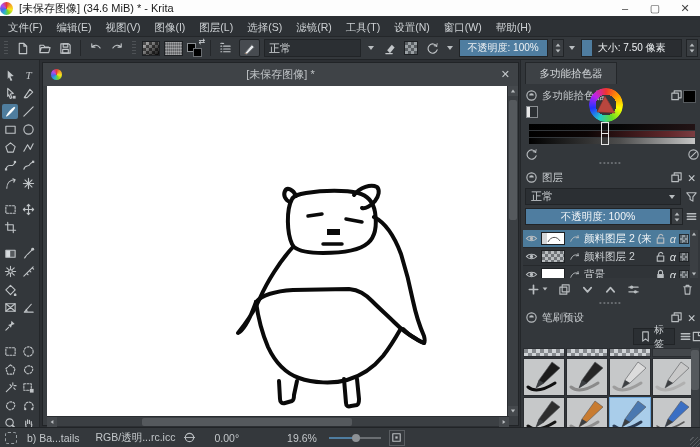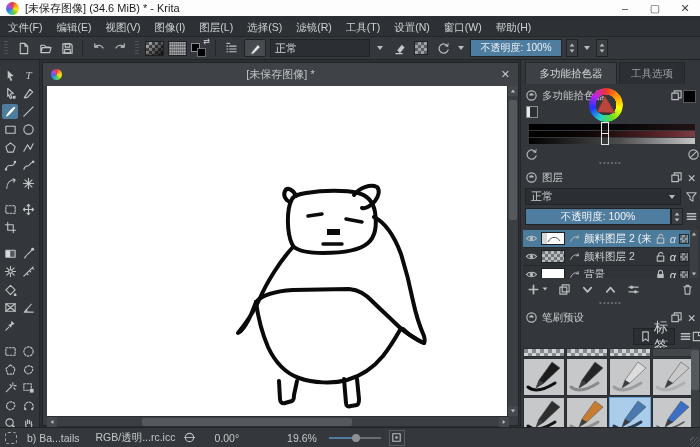--- a/index.html
+++ b/index.html
@@ -3,21 +3,21 @@
 <meta charset="utf-8">
 <style>
 *{box-sizing:border-box;margin:0;padding:0}
 html,body{width:700px;height:447px}
 body{position:relative;background:#2c2f33;font-family:"Liberation Sans",sans-serif;font-size:11px;color:#c6cacd;overflow:hidden}
 .abs{position:absolute}
 .row{display:flex;align-items:center}
 .ic{display:inline-flex;align-items:center;justify-content:center;color:#b9bdc0;line-height:0}
 .ic svg{display:block}
 
-#titlebar{left:0;top:0;width:700px;height:16px;background:#fdfdfd;color:#1b1b1b;display:flex;align-items:center;padding-left:6px;gap:6px}
+#titlebar{left:0;top:0;width:700px;height:16px;background:#fdfdfd;color:#1b1b1b;display:flex;align-items:center;gap:6px}
 #titlebar .wbtns{margin-left:auto;display:flex;height:100%}
 #titlebar .wbtn{width:30px;display:flex;align-items:center;justify-content:center;color:#444;font-size:11px}
 .kritalogo{width:13px;height:13px;border-radius:50%;background:conic-gradient(#e23c3c,#f5a623,#f8e71c,#7ed321,#29b6c5,#4a67e8,#b84ae8,#e23c3c);flex:none}
 
 #menubar{left:0;top:20px;width:700px;height:17px;background:#2d3135;display:flex;align-items:center;gap:14px;padding:0 8px;color:#ced2d5;font-size:10.5px;border-bottom:1px solid #24272a}
 
 #toolbar{left:0;top:37px;width:700px;height:23px;background:#34383c;display:flex;align-items:center;gap:4px;padding:0 2px;border-bottom:1px solid #212427}
 .grip{width:4px;height:14px;background-image:repeating-linear-gradient(#55595d 0 1px,transparent 1px 3px);background-size:1px 100%;background-repeat:repeat-x;opacity:.8;margin:0 2px}
 .sep{width:1px;height:16px;background:#24272a;margin:0 2px}
 .tbtn{width:18px;height:18px;display:flex;align-items:center;justify-content:center;color:#c2c6c9}
@@ -207,20 +207,24 @@
     <span class="fill" style="width:100%"></span>
     <span>不透明度: 100%</span>
   </span>
   <span class="spin">
       <span class="tri-u"></span>
       <span class="tri-d"></span>
     </span>
   <span class="tbtn" style="width:10px">
       <span class="tri-d"></span>
     </span>
+  <span class="slider" style="width:104px">
+    <span class="fill" style="width:10px"></span>
+    <span>大小: 7.50 像素</span>
+  </span>
   <span class="spin">
       <span class="tri-u"></span>
       <span class="tri-d"></span>
     </span>
 </div>
 
 <div id="toolbox" class="abs">
   <div class="tbrow">
       <i class="ti">
         <svg viewBox="0 0 14 14" width="13" height="13" fill="none" stroke="currentColor" stroke-width="1.2" stroke-linecap="round" stroke-linejoin="round">
@@ -518,23 +522,20 @@
           <span class="tri-r" style="transform:scale(.7)"></span>
         </span>
     </div>
   </div>
 </div>
 
 <div id="dock" class="abs">
 
   <div class="dtab on" style="left:4px;width:92px">
       <span>多功能拾色器</span>
-    </div>
-  <div class="dtab off" style="left:98px;width:66px">
-      <span>工具选项</span>
     </div>
 
   <div class="dhead" style="top:28px">
     <i class="ic">
         <svg viewBox="0 0 14 14" width="13" height="13" fill="none" stroke="currentColor" stroke-width="1.2" stroke-linecap="round" stroke-linejoin="round">
           <circle cx="7" cy="7" r="5"></circle>
           <path d="M4.5,7 A2.5,2.5 0 0 1 9.5,7" fill="currentColor" stroke="none"></path>
         </svg>
       </i>
     <span>多功能拾色器</span>
@@ -746,21 +747,21 @@
         </svg>
       </i>
     <span style="color:#c6cacd">✕</span>
   </div>
   <div class="ddrow" style="left:112px;top:268px;width:42px;gap:2px">
     <i class="ic">
         <svg viewBox="0 0 14 14" width="13" height="13" fill="none" stroke="currentColor" stroke-width="1.2" stroke-linecap="round" stroke-linejoin="round">
           <path d="M4,2 H10 V12 L7,9.6 L4,12 Z"></path>
         </svg>
       </i>
-    <span style="font-size:14px">标签</span>
+    <span style="font-size:10px">标签</span>
   </div>
   <i class="ic abs" style="left:158px;top:270px">
       <svg viewBox="0 0 14 14" width="13" height="13" fill="none" stroke="currentColor" stroke-width="1.2" stroke-linecap="round" stroke-linejoin="round">
         <path d="M2.5,4 H11.5 M2.5,7 H11.5 M2.5,10 H11.5" stroke-width="1.6"></path>
       </svg>
     </i>
   <i class="ic abs" style="left:170px;top:270px">
       <svg viewBox="0 0 14 14" width="13" height="13" fill="none" stroke="currentColor" stroke-width="1.2" stroke-linecap="round" stroke-linejoin="round">
         <rect x="2.5" y="2.5" width="9" height="9"></rect>
         <path d="M8,2.5 V6 H11.5"></path>

